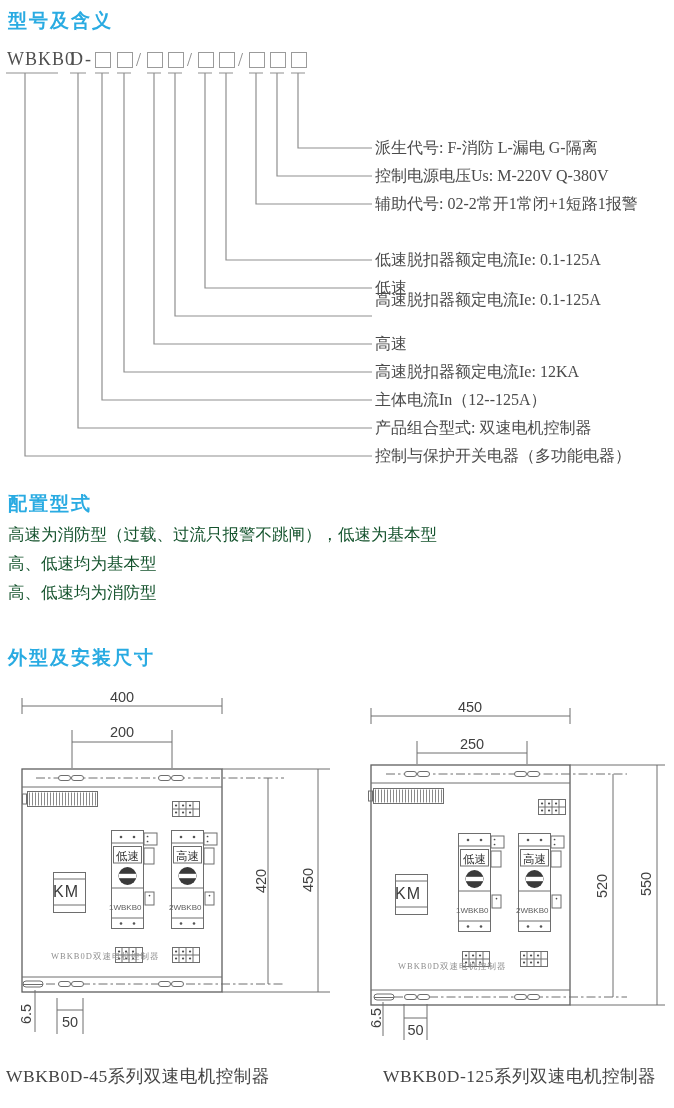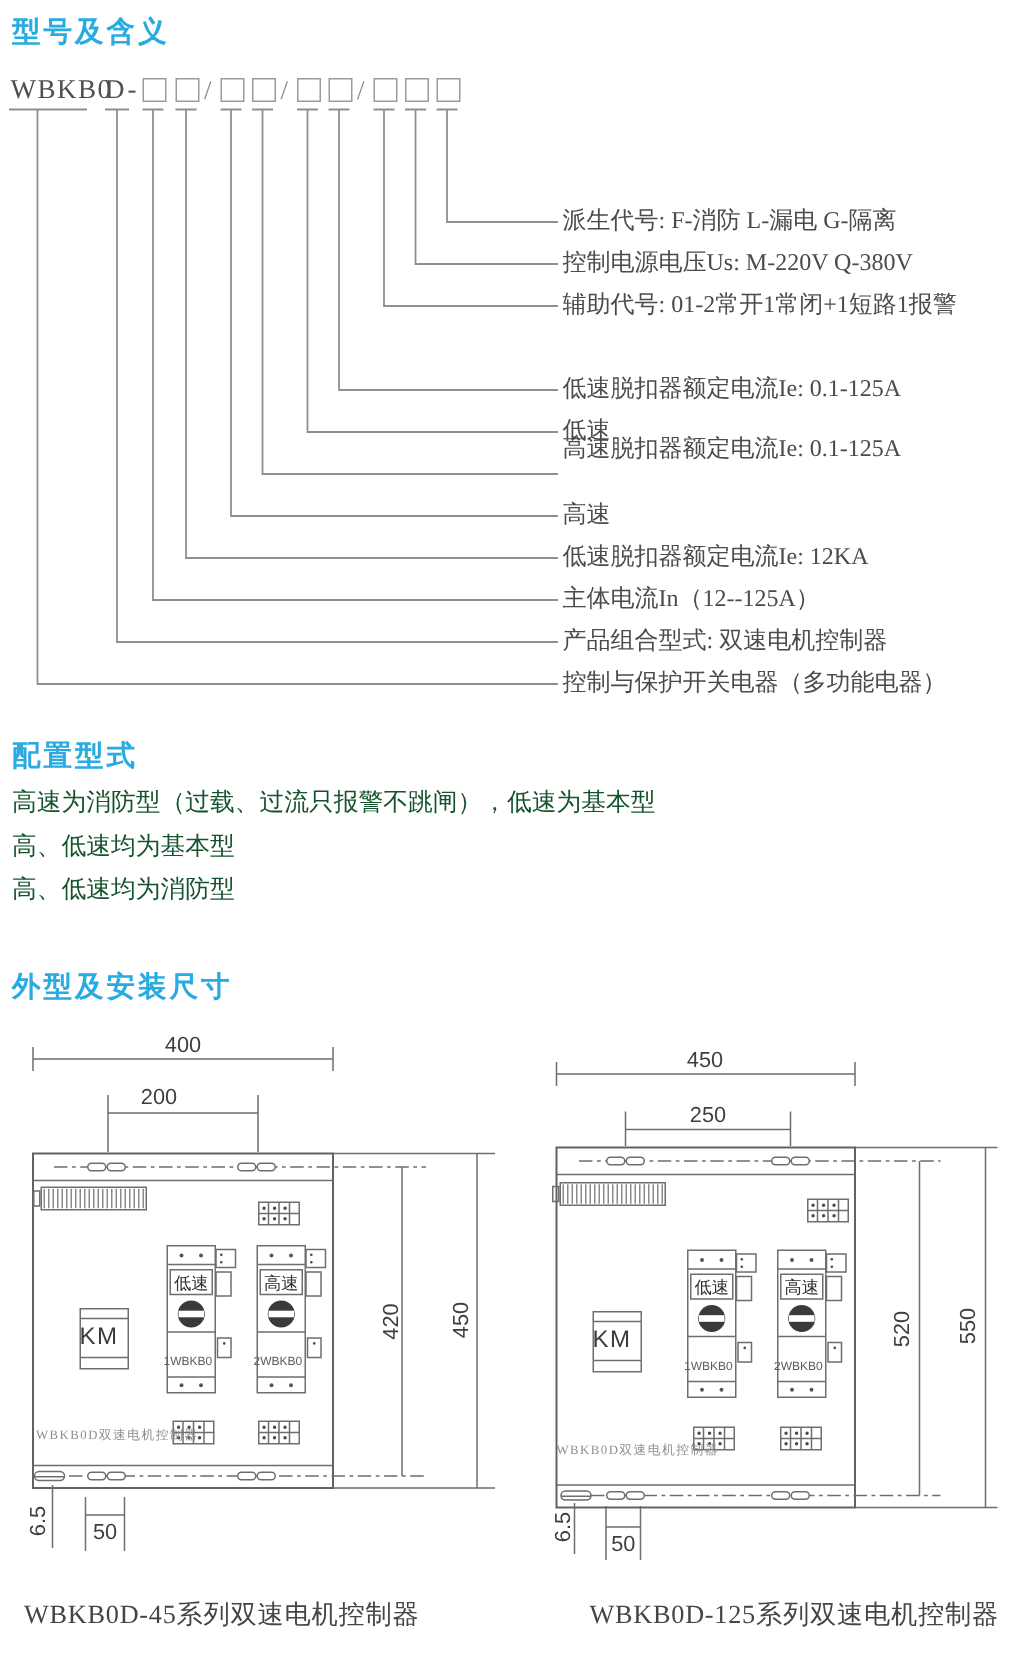--- a/index.html
+++ b/index.html
@@ -24,22 +24,22 @@
   .dimv{transform:rotate(-90deg);transform-origin:center;width:44px;height:16px;}
   .plabel{position:absolute;font-size:11.5px;color:#2f2f2f;text-align:center;line-height:14px;white-space:nowrap;}
   .ulabel{
     position:absolute;font-family:"Liberation Sans","DejaVu Sans",sans-serif;
     font-size:8px;color:#5d5d5d;text-align:left;white-space:nowrap;
   }
   .kmlabel{
     position:absolute;font-family:"Liberation Sans","DejaVu Sans",sans-serif;
     font-weight:normal;font-size:16px;color:#3a3a3a;text-align:left;letter-spacing:1px;
   }
-  .board{position:absolute;font-size:8.5px;color:#8f8f8f;letter-spacing:1px;white-space:nowrap;}
-  .caption{position:absolute;font-size:17.5px;color:#454545;white-space:nowrap;letter-spacing:0.5px;margin-left:10px;}
+  .board{position:absolute;font-size:8.5px;color:#8f8f8f;letter-spacing:1px;white-space:nowrap;margin-left:27px;}
+  .caption{position:absolute;font-size:17.5px;color:#454545;white-space:nowrap;letter-spacing:0.5px;}
   svg.lines{position:absolute;left:0;top:0;}
   svg.lines *{fill:none;stroke:#6e6e6e;stroke-width:1;}
   svg.lines .tree{stroke:#8f8f8f;stroke-width:1.2;}
   svg.lines .encl{stroke:#5f5f5f;stroke-width:1.3;}
   svg.lines .dashdot{stroke-dasharray:9 3 2.5 3;}
   svg.lines .hatch{stroke:#8a8a8a;stroke-width:13;stroke-dasharray:1 2;}
   svg.lines .dots{stroke:#4d4d4d;stroke-width:2.2;stroke-linecap:round;stroke-dasharray:0.1 6.9;}
   svg.lines .dots-s{stroke:#4d4d4d;stroke-width:1.7;stroke-linecap:round;stroke-dasharray:0.1 5.9;}
   svg.lines .knob{fill:#3a3a3a;stroke:none;}
   svg.lines .kbar{fill:#ffffff;stroke:none;}
@@ -172,39 +172,39 @@
   <span class="slash" style="left:187px;top:50px">/</span>
   <span class="mbox" style="left:198px;top:52px"></span>
   <span class="mbox" style="left:219px;top:52px"></span>
   <span class="slash" style="left:238px;top:50px">/</span>
   <span class="mbox" style="left:249px;top:52px"></span>
   <span class="mbox" style="left:270px;top:52px"></span>
   <span class="mbox" style="left:291px;top:52px"></span>
 
   <div class="tlabel" style="top:138px">派生代号: F-消防 L-漏电 G-隔离</div>
   <div class="tlabel" style="top:166px">控制电源电压Us: M-220V Q-380V</div>
-  <div class="tlabel" style="top:194px">辅助代号: 01-2常开1常闭+1短路1报警</div>
+  <div class="tlabel" style="top:194px">辅助代号: 02-2常开1常闭+1短路1报警</div>
   <div class="tlabel" style="top:250px">低速脱扣器额定电流Ie: 0.1-125A</div>
   <div class="tlabel" style="top:278px">低速</div>
   <div class="tlabel" style="top:290px">高速脱扣器额定电流Ie: 0.1-125A</div>
   <div class="tlabel" style="top:334px">高速</div>
-  <div class="tlabel" style="top:362px">低速脱扣器额定电流Ie: 12KA</div>
+  <div class="tlabel" style="top:362px">高速脱扣器额定电流Ie: 12KA</div>
   <div class="tlabel" style="top:390px">主体电流In（12--125A）</div>
   <div class="tlabel" style="top:418px">产品组合型式: 双速电机控制器</div>
   <div class="tlabel" style="top:446px">控制与保护开关电器（多功能电器）</div>
 
   <div class="sec-h" style="left:8px;top:491px">配置型式</div>
   <div class="bline" style="top:524px">高速为消防型（过载、过流只报警不跳闸），低速为基本型</div>
   <div class="bline" style="top:582px">高、低速均为消防型</div>
   <div class="bline" style="top:553px">高、低速均为基本型</div>
 
   <div class="sec-h" style="left:8px;top:645px">外型及安装尺寸</div>
 
   <div class="dim" style="left:100px;top:689px;width:44px">400</div>
-  <div class="dim" style="left:84px;top:724px;width:44px">200</div>
+  <div class="dim" style="left:100px;top:724px;width:44px">200</div>
   <div class="dim dimv" style="left:239px;top:873px">420</div>
   <div class="dim dimv" style="left:286px;top:872px">450</div>
   <div class="dim dimv" style="left:4px;top:1006px">6.5</div>
   <div class="dim" style="left:57px;top:1014px;width:26px">50</div>
   <div class="plabel" style="left:113px;top:849px;width:29px">低速</div>
   <div class="plabel" style="left:173px;top:849px;width:29px">高速</div>
   <div class="kmlabel" style="left:53px;top:880px;width:33px;height:24px;line-height:24px">KM</div>
   <div class="ulabel" style="left:109px;top:903px;width:36px">1WBKB0</div>
   <div class="ulabel" style="left:169px;top:903px;width:36px">2WBKB0</div>
   <div class="board" style="left:24px;top:951px">WBKB0D双速电机控制器</div>

